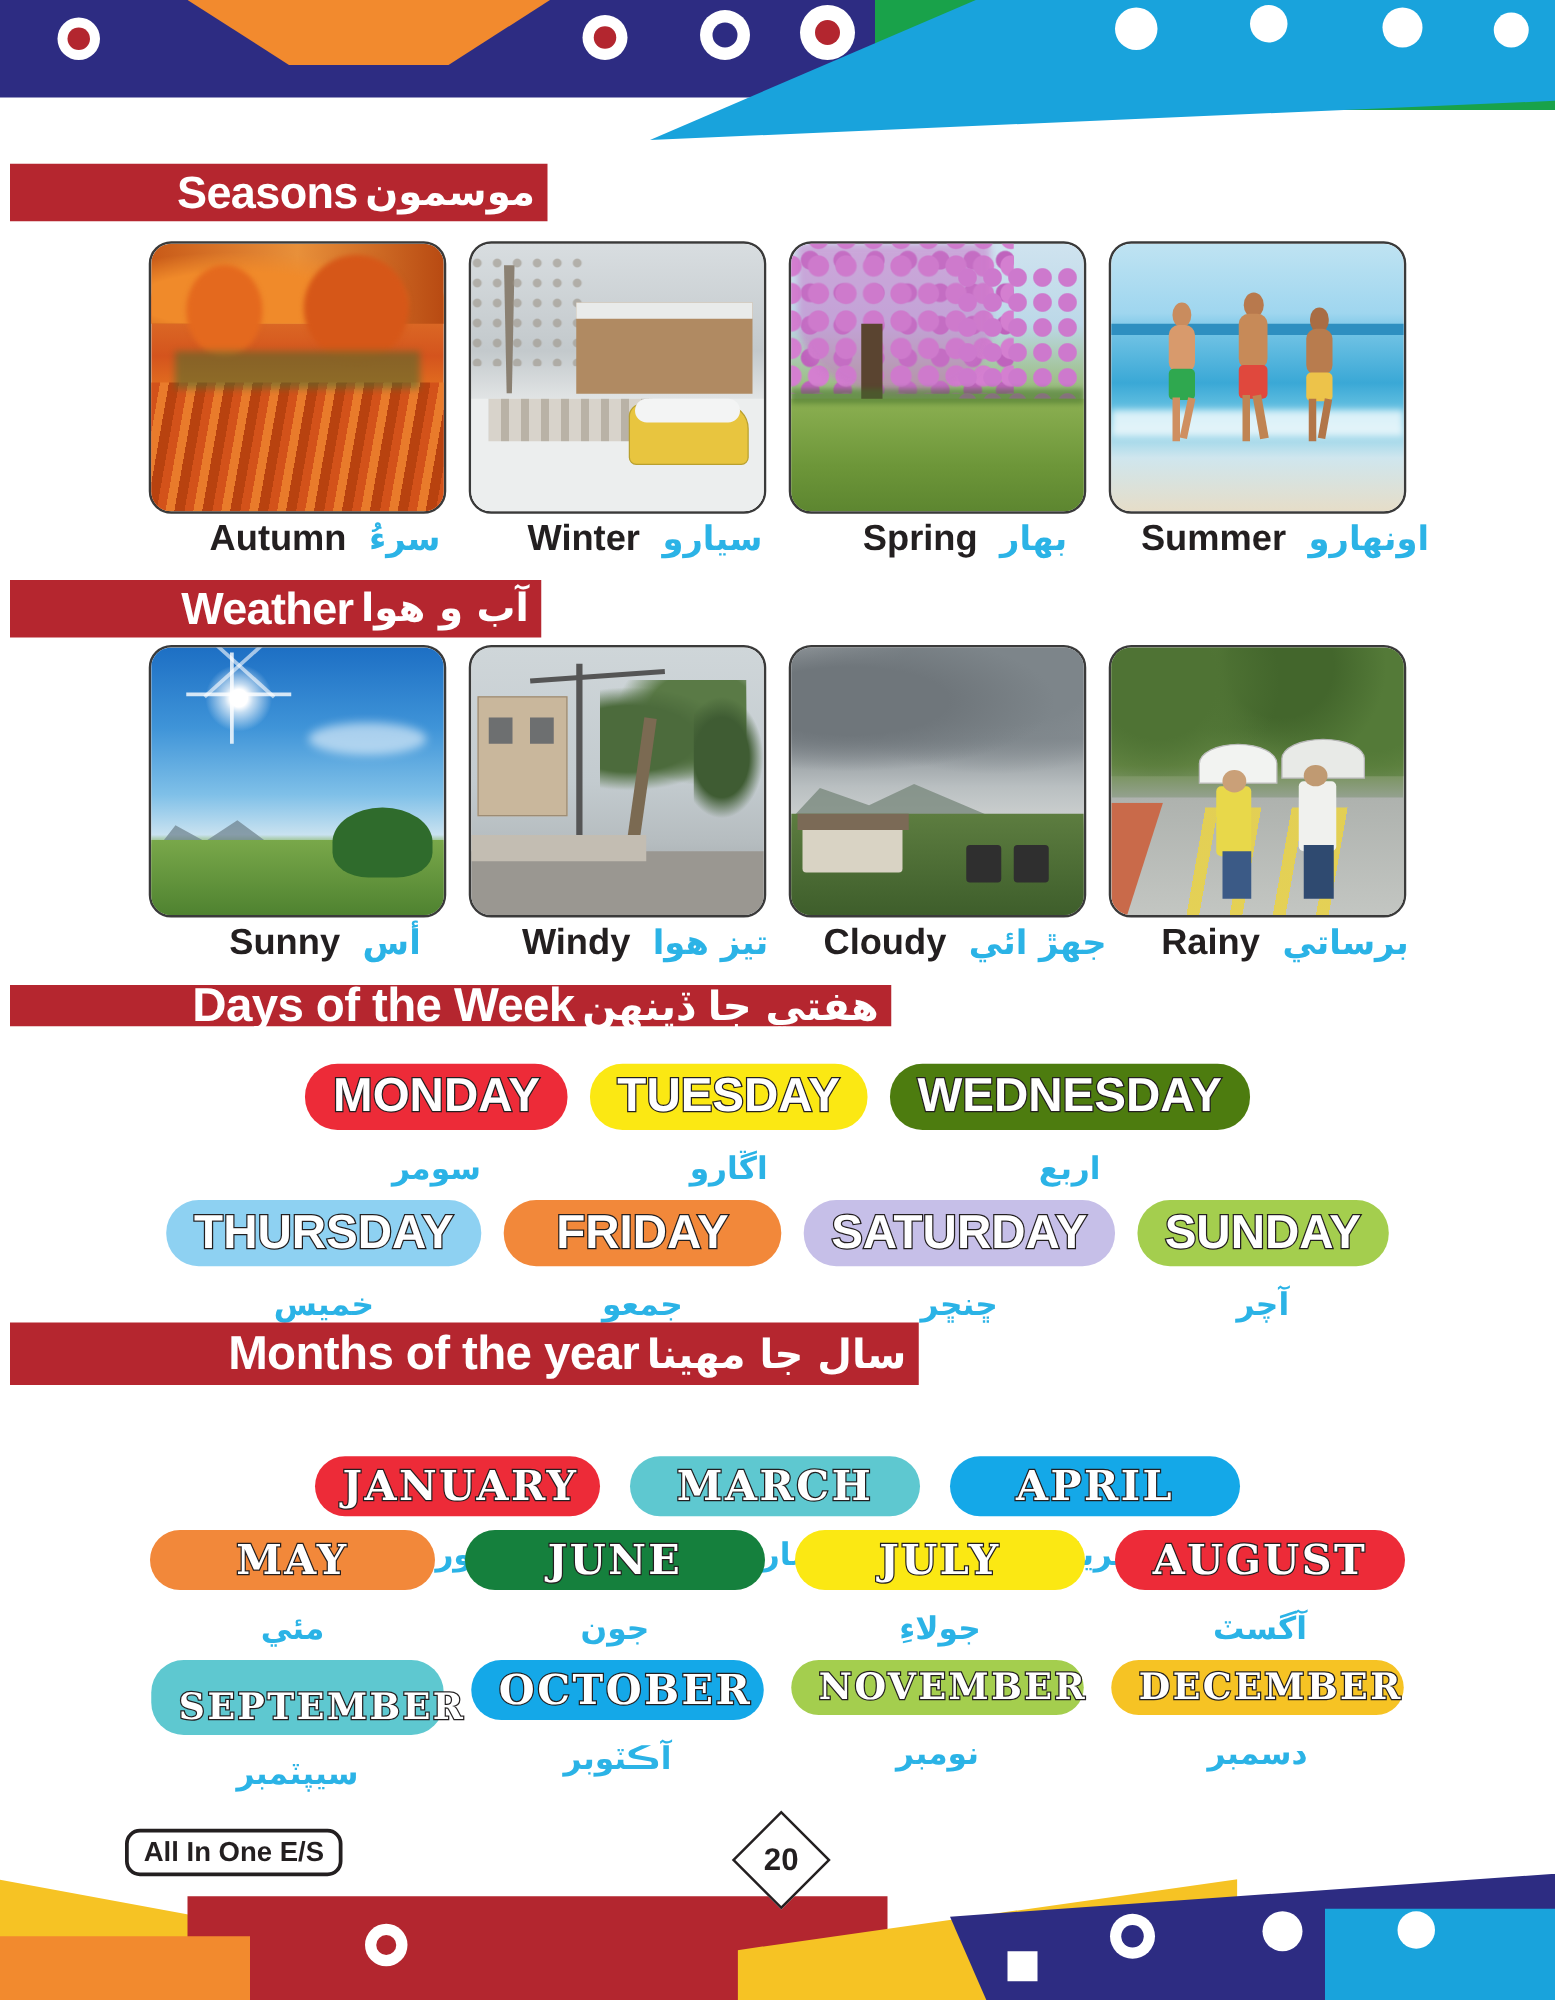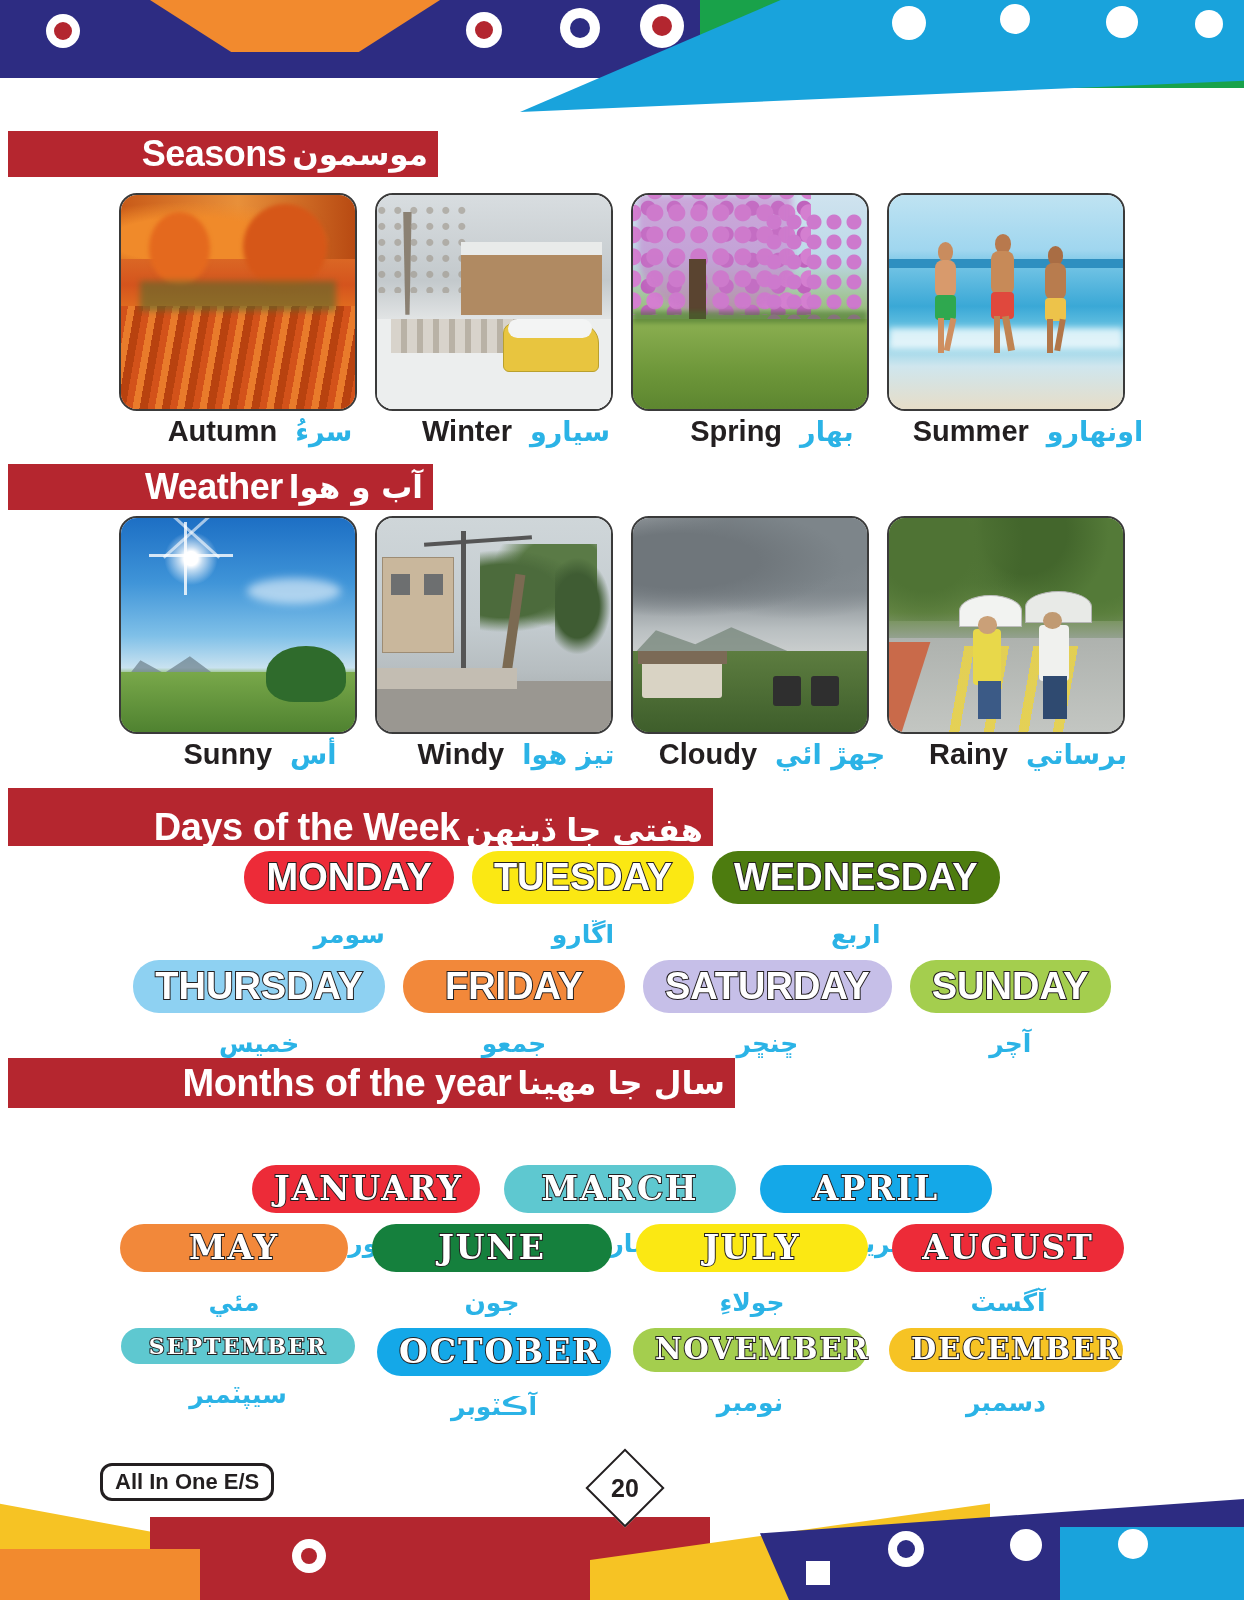--- a/index.html
+++ b/index.html
@@ -296,21 +296,21 @@
         <div style="position:absolute;left:66%;top:44%;width:8%;height:8%;background:#c09a72;border-radius:50%;"></div>
         <div style="position:absolute;left:66%;top:74%;width:10%;height:20%;background:#2f4a70;"></div>
       </div>
       <div class="cap">
         <span class="en">Rainy</span>
         <span class="ur">برساتي</span>
       </div>
     </div>
   </div>
 
-  <div class="sec-head" style="top:788px;width:705px;height:58px;align-items:flex-end;">
+  <div class="sec-head" style="top:788px;width:705px;height:33px;">
     <span class="en" style="font-size:38px;">Days of the Week</span>
     <span class="ur" style="font-size:32px;">هفتي جا ڏينهن</span>
   </div>
 
   <div class="pill-row" style="top:851px;gap:18px;">
     <div class="pill-cell">
       <div class="pill day-pill" style="background:#ed2b38;">
         <span>MONDAY</span>
       </div>
       <div class="pill-ur">سومر</div>
@@ -405,21 +405,21 @@
       <div class="pill mon-pill" style="background:#ed2b38;width:232px;">
         <span>AUGUST</span>
       </div>
       <div class="pill-ur">آگسٽ</div>
     </div>
   </div>
 
   <div class="pill-row" style="top:1328px;gap:22px;">
     <div class="pill-cell">
       <div class="pill mon-pill" style="background:#5ec8d0;width:234px;">
-        <span style="font-size:22px;">SEPTEMBER</span>
+        <span style="font-size:29px;margin-top:16px;">SEPTEMBER</span>
       </div>
       <div class="pill-ur">سيپٽمبر</div>
     </div>
     <div class="pill-cell">
       <div class="pill mon-pill" style="background:#14a8e8;width:234px;">
         <span>OCTOBER</span>
       </div>
       <div class="pill-ur">آڪٽوبر</div>
     </div>
     <div class="pill-cell">

